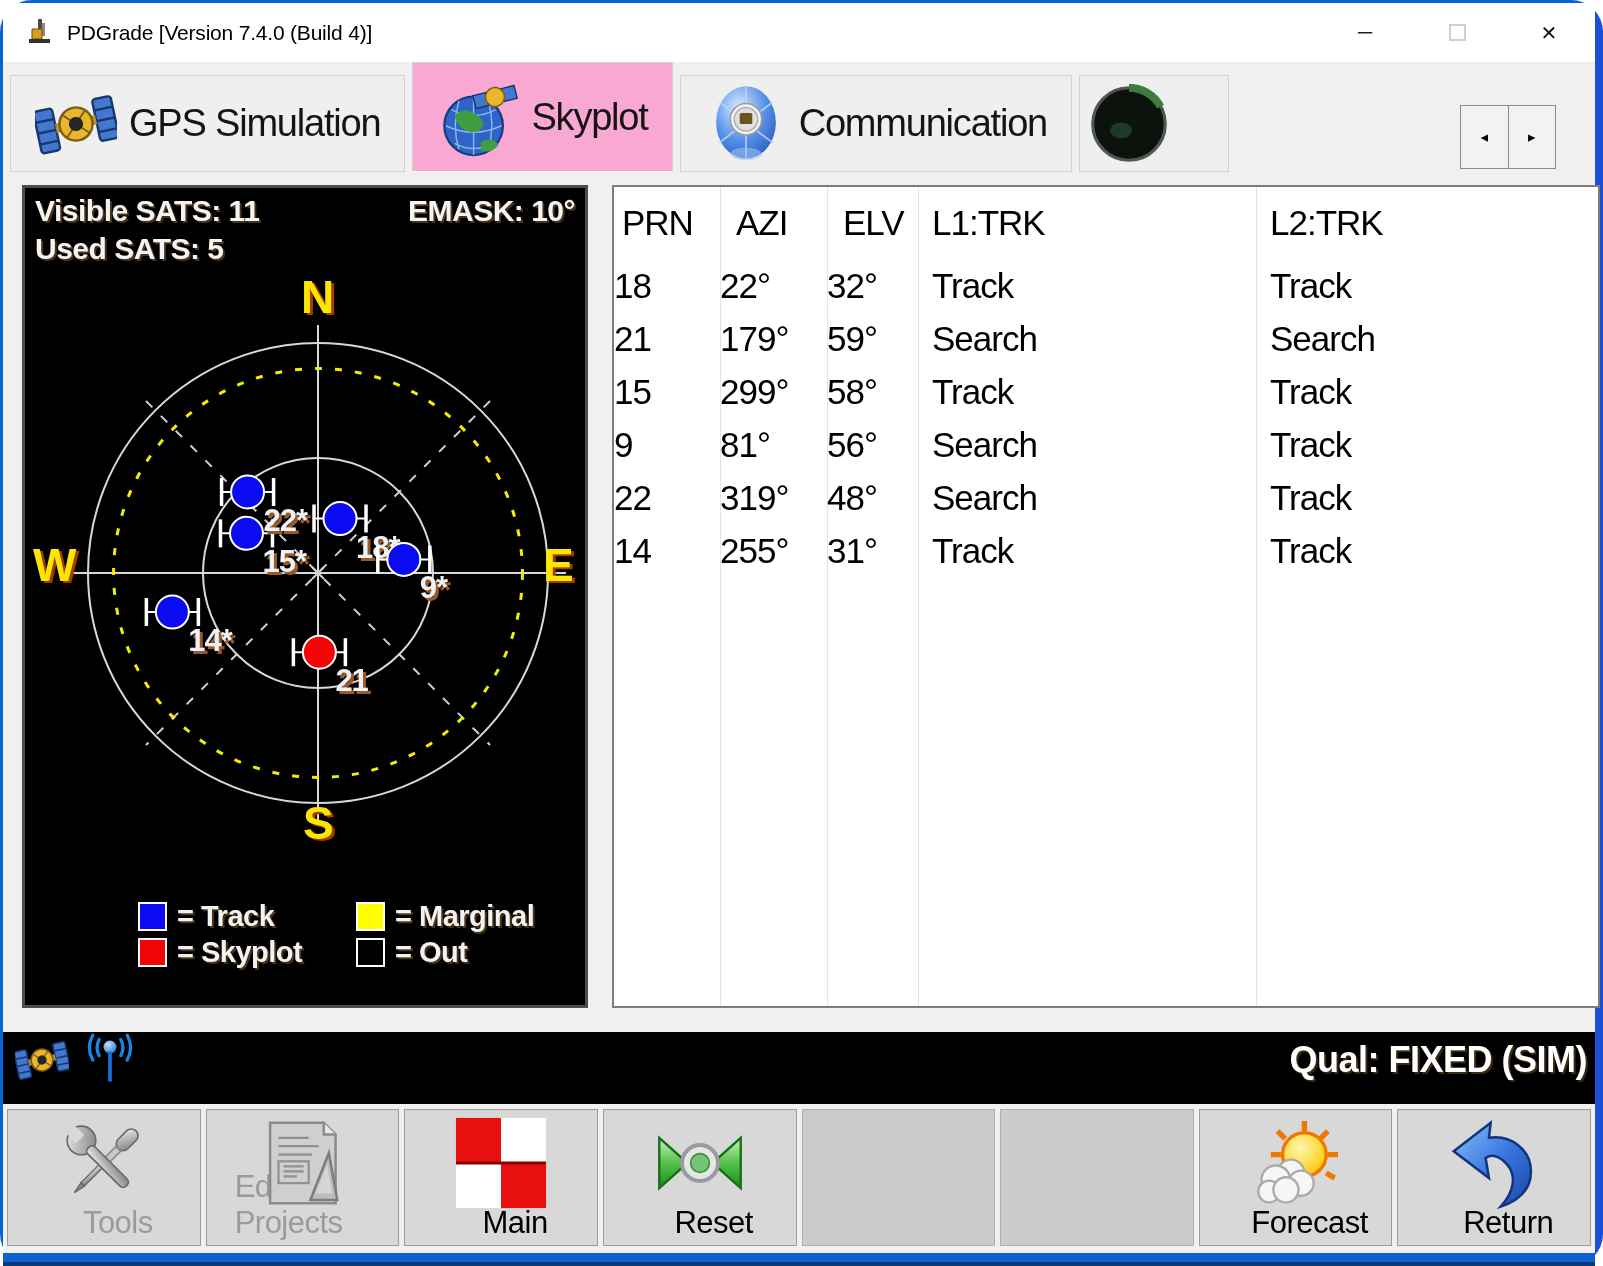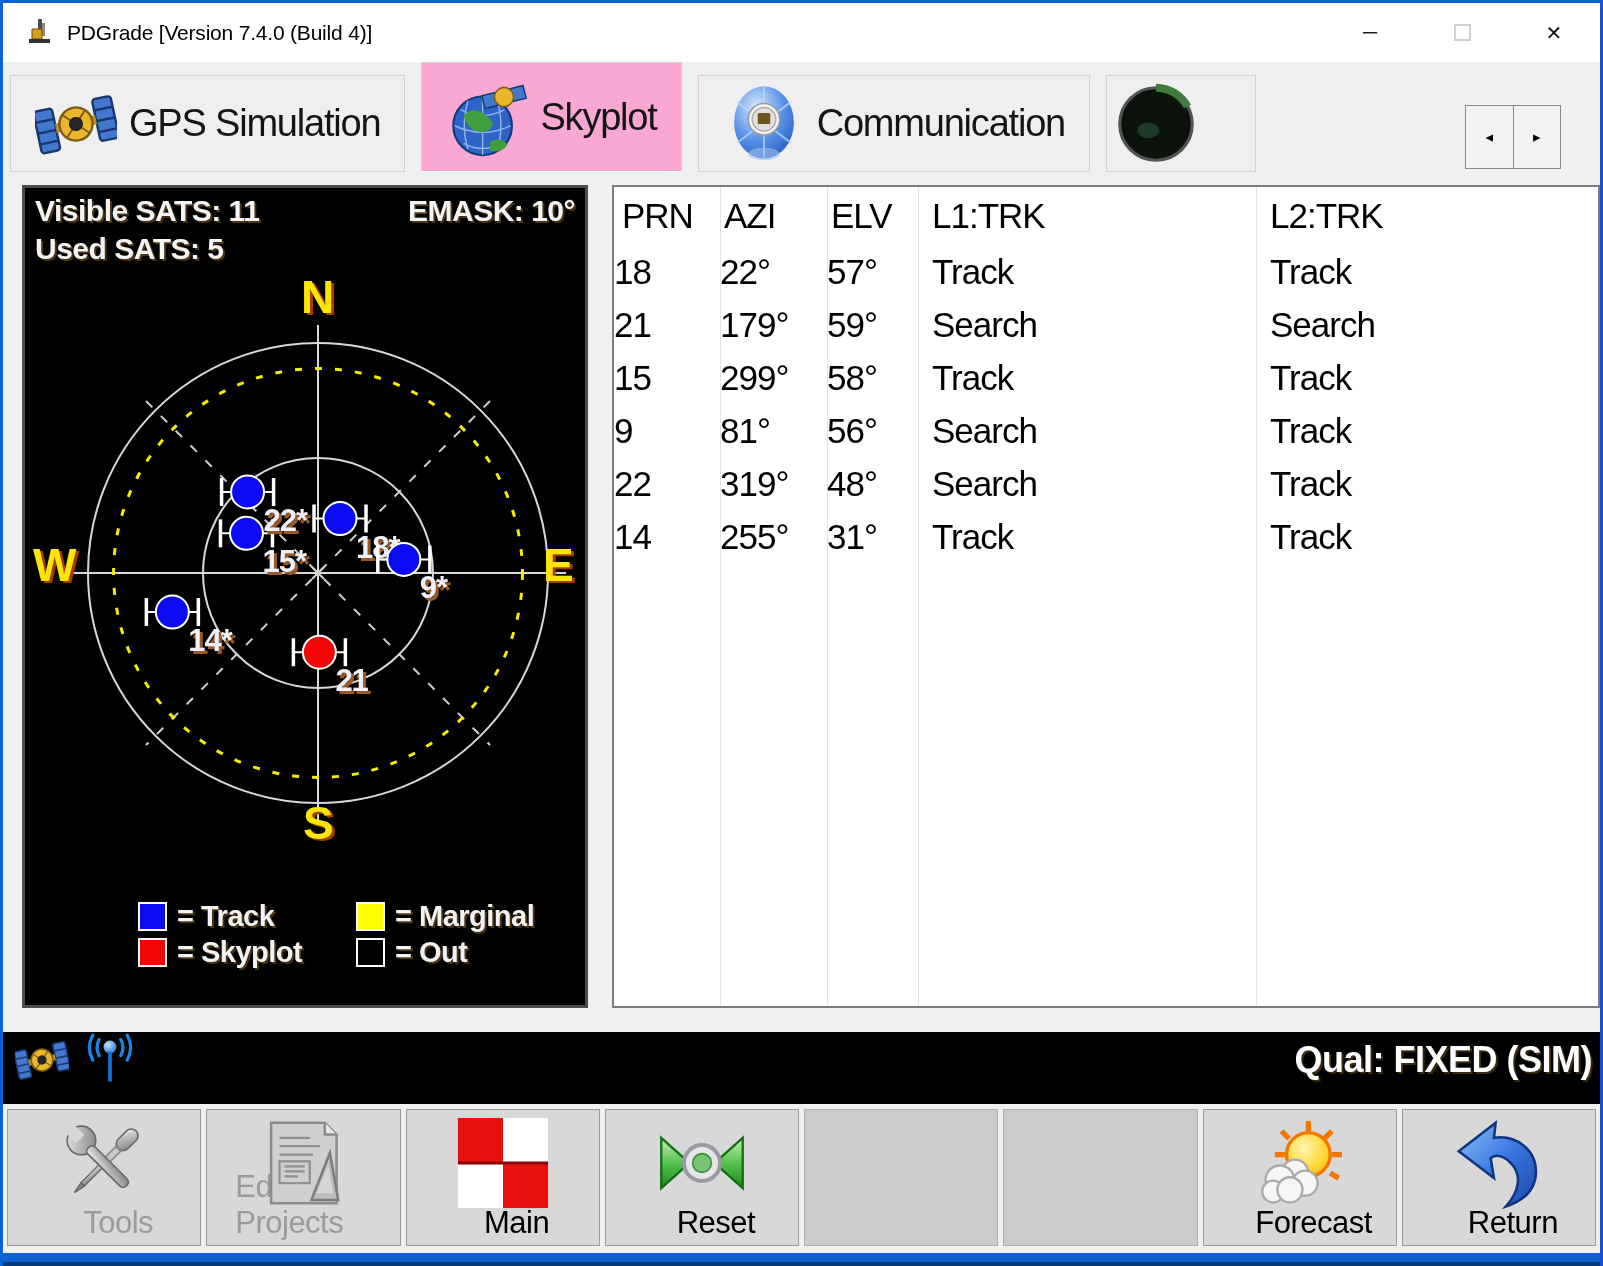--- a/index.html
+++ b/index.html
@@ -3,34 +3,34 @@
 <meta charset="utf-8">
 <style>
   * { box-sizing: border-box; }
   html,body { margin:0; padding:0; }
   body {
     width:1603px; height:1266px; overflow:hidden;
     font-family:"Liberation Sans", sans-serif; background:#ffffff;
   }
   .window {
     width:1603px; height:1266px;
-    border-left:3px solid #0a63d6; border-right:3px solid #1d4ed8; border-top:3px solid #0a63d6;
-    display:flex; flex-direction:column; background:#f0f0f0;
+    border-left:3px solid #0a63d6; border-right:8px solid #1d4ed8; border-top:3px solid #0a63d6;
+    display:flex; flex-direction:column; background:#f0f0f0;border-radius:32px;
   }
   
   .titlebar { height:59px; background:#ffffff; display:flex; align-items:center; padding-left:24px; flex:0 0 auto; }
   .titlebar .app-icon { width:26px; height:30px; margin-right:14px; flex:0 0 auto; }
   .titlebar .title-text { font-size:21px; color:#000; letter-spacing:-0.2px; }
   .win-controls { margin-left:auto; display:flex; height:100%; }
   .win-btn { width:92px; height:100%; display:flex; align-items:center; justify-content:center; font-size:20px; color:#111; }
   .max-box { width:17px; height:17px; border:2px solid #cfcfcf; }
   
   .tabbar { height:110px; background:#f0f0f0; display:flex; align-items:flex-end; padding-left:7px; position:relative; flex:0 0 auto; }
   .tab {
-    height:97px; background:#efefef; border:1px solid #d2d2d2; margin-right:16px;
+    height:97px; background:#efefef; border:1px solid #d2d2d2; margin-right:7px;
     display:flex; align-items:center; justify-content:center; gap:12px; padding:0 24px; cursor:default;
   }
   .tab.active { height:110px; background:#f9a8d4; border-bottom:1px solid #ffffff; }
   .tab-icon { flex:0 0 auto; display:block; }
   .tab-icon svg { width:82px; height:88px; display:block; }
   .tab-label { font-size:38px; color:#141414; letter-spacing:-1.2px; white-space:nowrap; }
   .tab.more { width:150px; padding:0; overflow:hidden; justify-content:flex-start; padding-left:8px; }
   .tab-spinner { position:absolute; right:39px; top:43px; width:96px; height:64px; display:flex; background:#f0f0f0; }
   .spin-btn { flex:1; border:1px solid #8a8a8a; background:#f2f2f2; display:flex; align-items:center; justify-content:center; font-size:15px; color:#000; }
   .spin-btn + .spin-btn { border-left:none; }
@@ -59,21 +59,21 @@
   .table-panel {
     position:absolute; left:609px; top:13px; width:988px; height:823px;
     background:#ffffff; border:2px solid #7d7d7d;
     background-image:linear-gradient(#dfe4ee,#dfe4ee),linear-gradient(#dfe4ee,#dfe4ee),linear-gradient(#dfe4ee,#dfe4ee),linear-gradient(#dfe4ee,#dfe4ee);
     background-repeat:no-repeat;
     background-size:1px 100%,1px 100%,1px 100%,1px 100%;
     background-position:106px 0,213px 0,304px 0,642px 0;
   }
   table.sat { width:100%; border-collapse:collapse; table-layout:fixed; font-size:35px; color:#000; letter-spacing:-1px; }
   table.sat col.c1{width:106px;} table.sat col.c2{width:107px;} table.sat col.c3{width:91px;} table.sat col.c4{width:338px;}
-  table.sat th { height:58px; font-weight:400; padding:4px; vertical-align:middle;margin-top:24px; }
+  table.sat th { height:58px; font-weight:400; padding:16px; vertical-align:middle;margin-top:24px; }
   table.sat td { height:53px; padding:0; vertical-align:middle; }
   .num { text-align:left; padding-right:16px !important; }
   .txt { text-align:left; padding-left:14px !important; }
   th.first { text-align:left; padding-left:8px !important; }
   
   .statusbar { height:72px; background:#000; display:flex; align-items:center; padding:0 8px 16px 12px; gap:13px; flex:0 0 auto; }
   .status-icon svg { width:54px; height:54px; display:block; }
   .qual { margin-left:auto; color:#fff; font-weight:bold; font-size:36px; letter-spacing:-0.5px; text-shadow:2px 2px 0 #3a2a10; }
   
   .toolbar { height:149px; background:#f0f0f0; display:flex; gap:5px; padding:5px 4px 7px 4px; flex:0 0 auto; }
@@ -293,21 +293,21 @@
               <th class="num">AZI</th>
               <th class="num">ELV</th>
               <th class="txt">L1:TRK</th>
               <th class="txt">L2:TRK</th>
             </tr>
           </thead>
         <tbody id="sat-tbody">
             <tr>
               <td class="num">18</td>
               <td class="num">22°</td>
-              <td class="num">57°</td>
+              <td class="num">32°</td>
               <td class="txt">Track</td>
               <td class="txt">Track</td>
             </tr>
             <tr>
               <td class="num">21</td>
               <td class="num">179°</td>
               <td class="num">59°</td>
               <td class="txt">Search</td>
               <td class="txt">Search</td>
             </tr>

